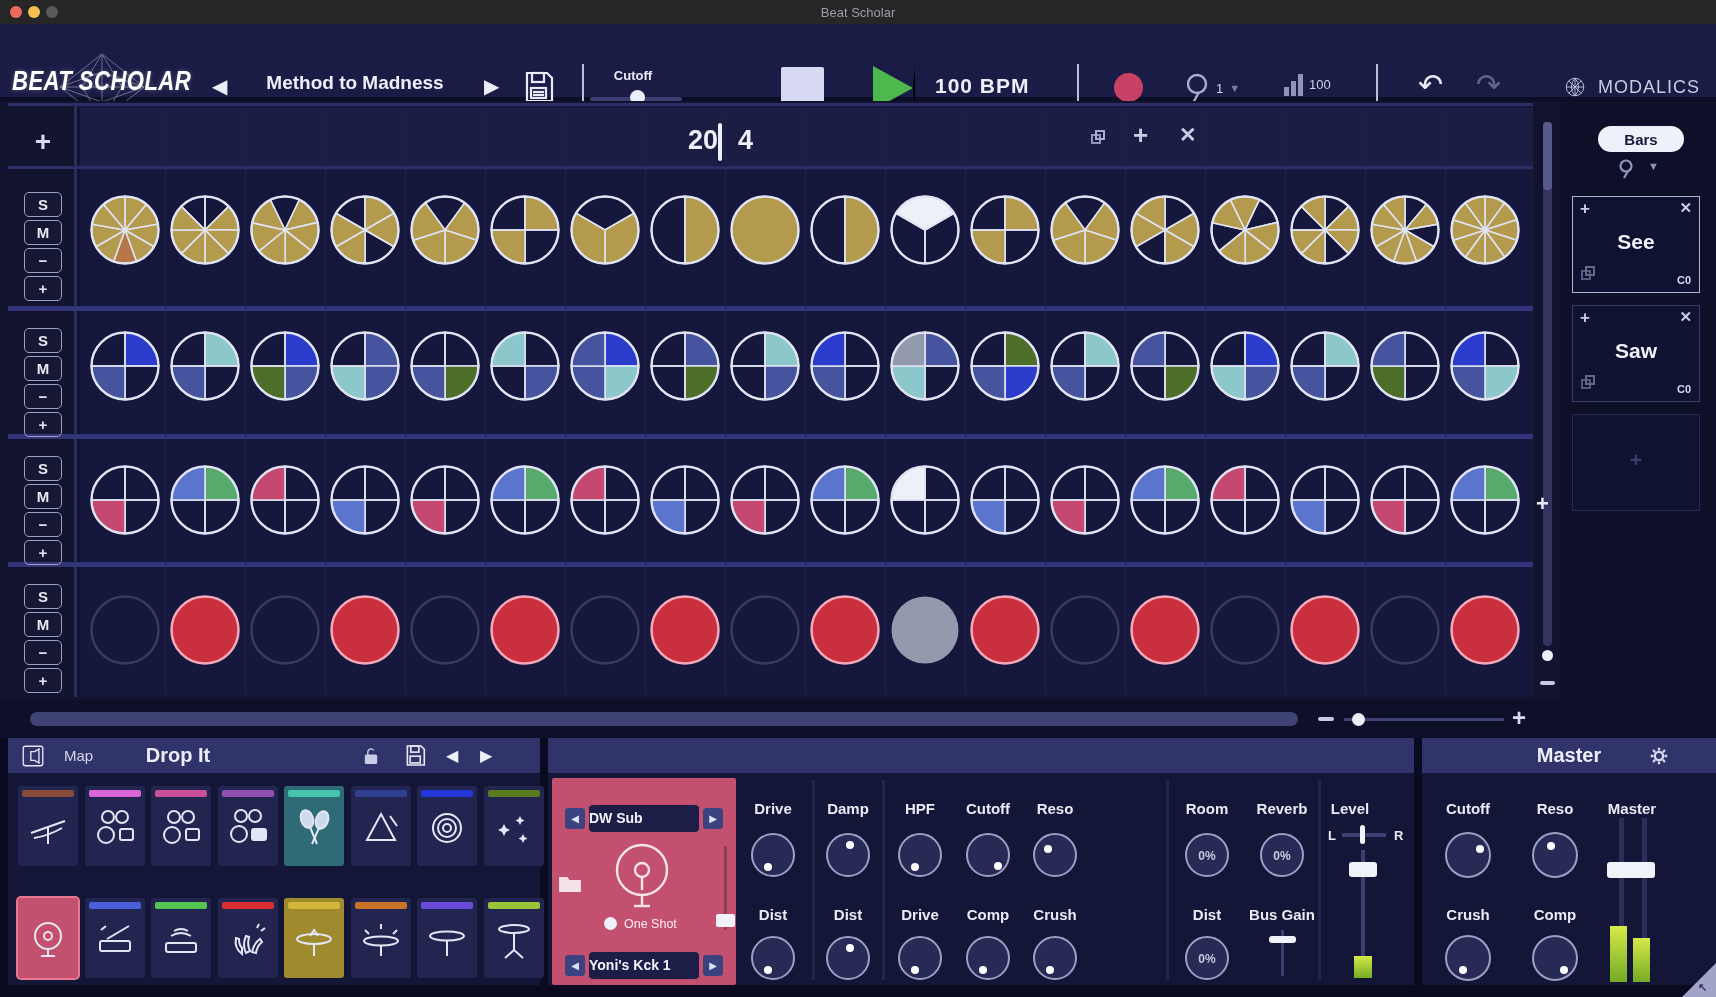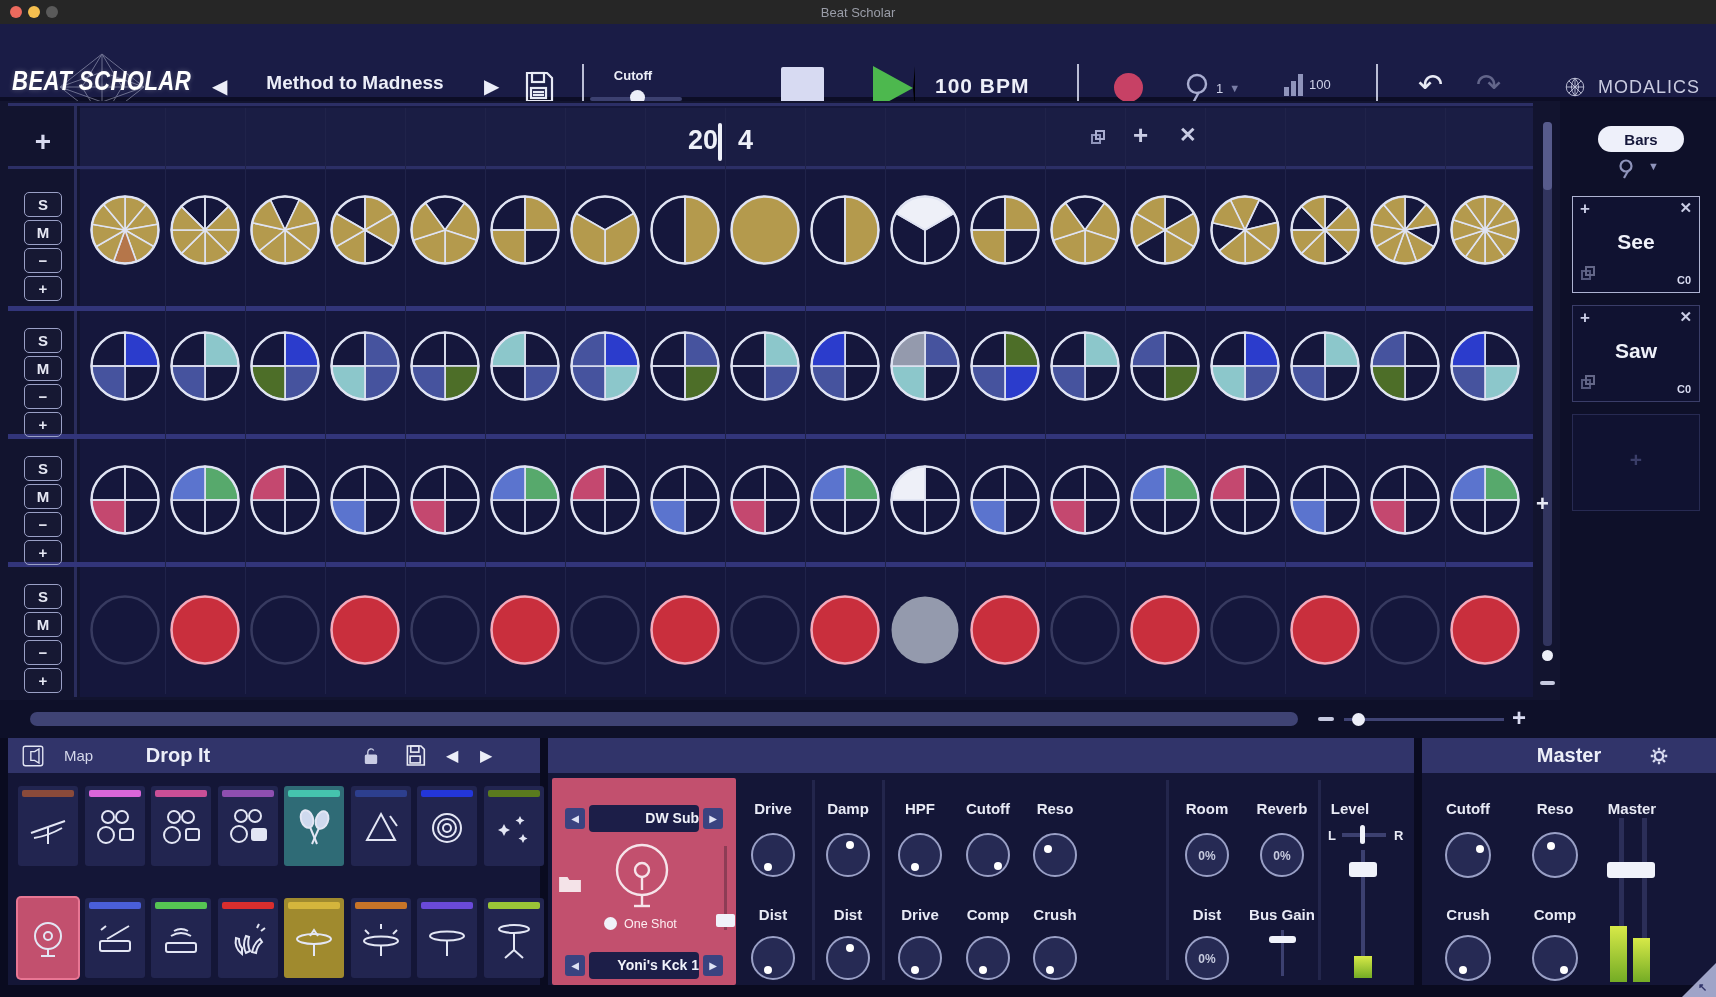--- a/index.html
+++ b/index.html
@@ -103,21 +103,21 @@
   .pad .strip { position:absolute; left:4px; top:4px; width:52px; height:7px; border-radius:2px; }
   .pad svg { position:absolute; left:6px; top:18px; }
 
   #kick-panel { left:548px; width:866px; }
   .kdiv { position:absolute; top:42px; width:3px; height:200px; background:#23264c; }
   #kick-card { position:absolute; left:4px; top:40px; width:184px; height:207px; background:#c2506e; border-radius:2px; }
   .sel-pill { position:absolute; left:13px; width:158px; height:27px; }
   .sel-pill .sel-arrow { position:absolute; top:3px; width:20px; height:21px; background:#3a4380; border:none;
     border-radius:3px; color:#dfe3f5; font-size:10px; }
   .sel-pill .sel-val { position:absolute; left:24px; top:0; width:110px; height:27px; background:#1c1e48; border-radius:4px;
-    color:#f0f2fa; font-size:14px; font-weight:700; text-align:right; line-height:27px; }
+    color:#f0f2fa; font-size:14px; font-weight:700; text-align:left; line-height:27px; }
   .knob-label { position:absolute; transform:translateX(-50%); color:#e8eaf5; font-size:15px; font-weight:700; white-space:nowrap; }
   .knob { position:absolute; border:2.5px solid #9aa0c6; border-radius:50%; background:#262a54; }
   .knob .dot { position:absolute; width:8px; height:8px; background:#ffffff; border-radius:50%; }
   .knob .kval { position:absolute; width:100%; text-align:center; color:#c6cade; font-size:12px; font-weight:700; }
   #level-ltxt,#level-rtxt { position:absolute; color:#e8eaf5; font-size:13px; font-weight:700; }
   .fader-track { position:absolute; background:#3c4070; }
   .fader-handle { position:absolute; background:#f0f2fa; border-radius:3px; }
   .meter { position:absolute; background:linear-gradient(#d7e948,#74ac25); }
 
   #master-panel { left:1422px; width:294px; }

